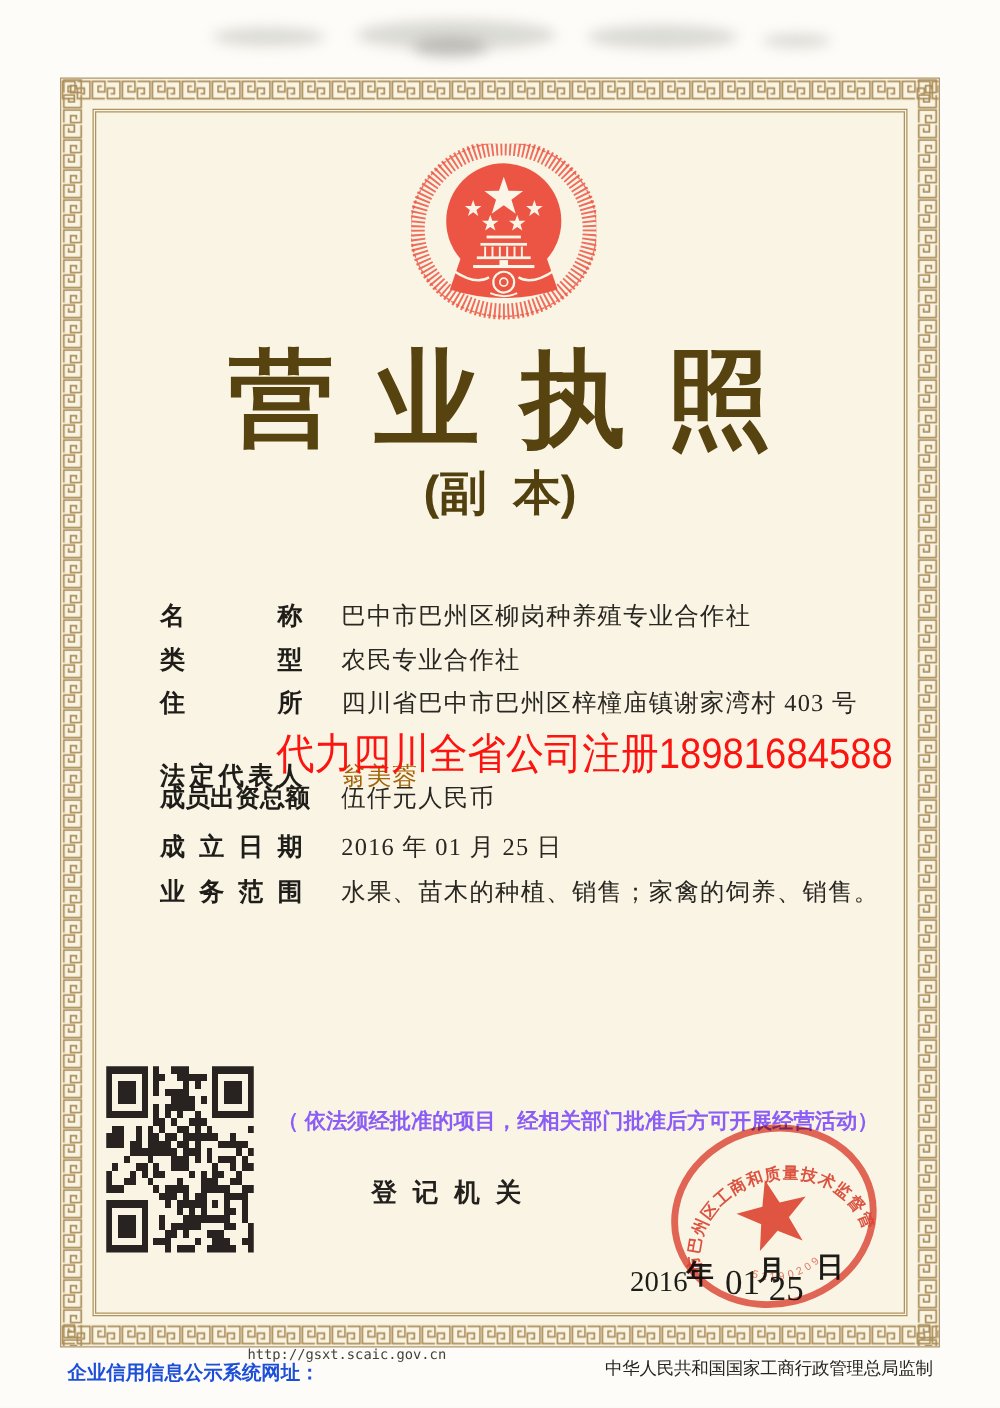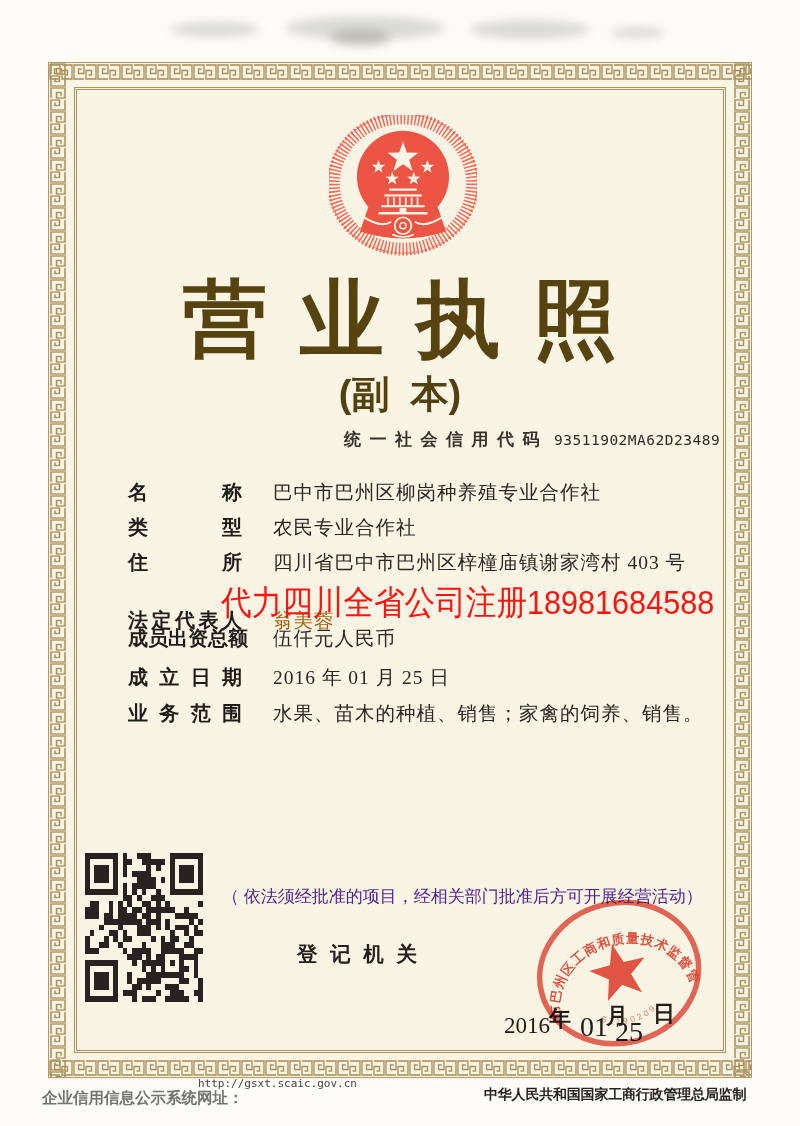--- a/index.html
+++ b/index.html
@@ -20,31 +20,31 @@
   #creditlabel{font-size:17px;font-weight:700;color:#35312b;letter-spacing:8.5px;}
   #creditcode{font-family:"DejaVu Sans Mono",monospace;font-size:14.5px;color:#2e2b26;margin-left:6px;letter-spacing:.5px;}
   
   .frow{position:absolute;left:128px;display:flex;align-items:baseline;}
   .flabel{width:114px;font-size:20px;font-weight:700;color:#1f1d1a;flex:none;}
   .fvalue{margin-left:31px;font-family:"Liberation Serif",serif;font-size:19.5px;color:#2a2723;white-space:nowrap;letter-spacing:1px;text-align:right;}
   
   #watermark{left:221px;top:580px;font-size:34px;font-weight:500;color:#fb1410;white-space:nowrap;transform:scaleX(.9);transform-origin:left top;z-index:5;}
   
   #qr{left:85px;top:853px;width:118px;height:149px;}
-  #approval{left:222px;top:885px;width:480px;font-size:17px;font-weight:400;color:#4c1d95;white-space:nowrap;}
+  #approval{left:222px;top:885px;width:480px;font-size:17px;font-weight:700;color:#8b5cf6;white-space:nowrap;}
   #registrar{left:297px;top:940px;width:120px;font-size:20.5px;font-weight:700;color:#23211d;}
   #seal{left:531px;top:896px;width:177px;height:157px;transform:rotate(-14deg);mix-blend-mode:multiply;z-index:4;}
   .dt{position:absolute;color:#1e1c19;z-index:2;}
   .dnum{font-family:"Liberation Serif",serif;font-size:28px;}
   .dunit{font-size:22px;font-weight:700;}
   #annual{left:62px;top:1020px;font-size:16.5px;font-weight:700;color:#201e1b;}
   
   #url{left:198px;top:1077px;font-family:"DejaVu Sans Mono",monospace;font-size:11px;color:#45413a;}
-  #publabel{left:42px;top:1088px;font-size:15.5px;font-weight:600;color:#737373;text-align:center;}
-  #issuer{left:484px;top:1086px;font-family:"Liberation Serif",serif;font-size:14px;font-weight:700;letter-spacing:-.2px;color:#262420;}
+  #publabel{left:54px;top:1088px;font-size:15.5px;font-weight:600;color:#1d4ed8;text-align:center;}
+  #issuer{left:484px;top:1086px;font-family:"Liberation Serif",serif;font-size:14px;font-weight:400;letter-spacing:-.2px;color:#262420;}
 </style>
 </head>
 <body>
 
 <div id="page">
 
   <div>
     <div class="smudge" style="left:170px;top:22px;width:90px;height:15px;"></div>
     <div class="smudge" style="left:285px;top:16px;width:160px;height:24px;"></div>
     <div class="smudge" style="left:330px;top:30px;width:60px;height:16px;background:rgba(120,118,110,.35);"></div>
@@ -123,24 +123,20 @@
   </svg>
 
   <div class="abs spread" id="title">
       <span>营</span>
       <span>业</span>
       <span>执</span>
       <span>照</span>
     </div>
   <div class="abs" id="subtitle">(副  本)</div>
 
-  <div class="abs" id="creditline">
-    <span id="creditlabel">统一社会信用代码</span>
-    <span id="creditcode">93511902MA62D23489</span>
-  </div>
 
   <div class="frow" style="top:479px;">
     <span class="flabel spread">
         <span>名</span>
         <span>称</span>
       </span>
     <span class="fvalue">巴中市巴州区柳岗种养殖专业合作社</span>
   </div>
   <div class="frow" style="top:514px;">
     <span class="flabel spread">

